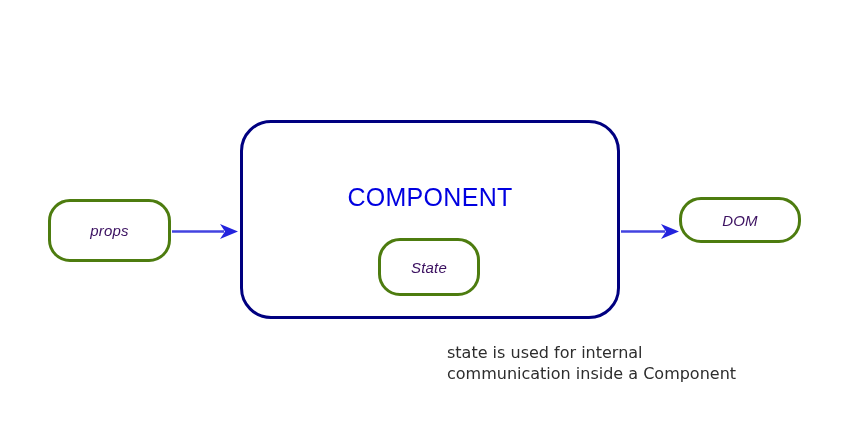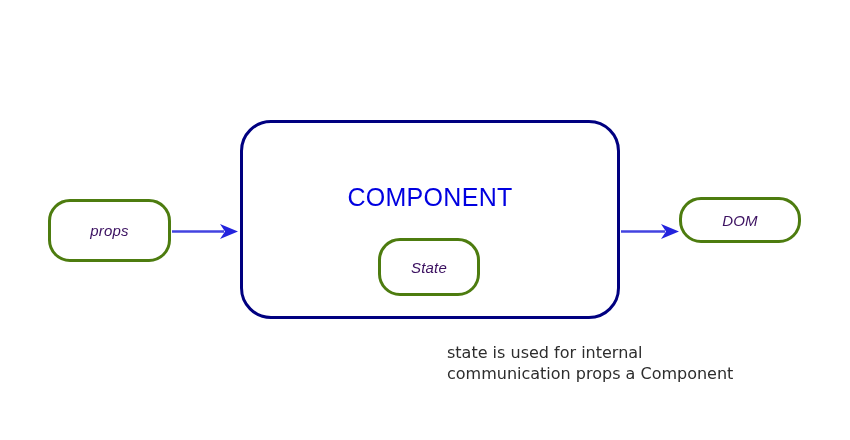--- a/index.html
+++ b/index.html
@@ -153,16 +153,16 @@
     <line x1="2" y1="10.5" x2="46" y2="10.5" stroke="#4343e0" stroke-width="2.4"></line>
     <polygon points="42,3 60,10.5 42,18 47,10.5" fill="#2323dd"></polygon>
   </svg>
 
   <div class="node node-red" id="dom-box">
     <span class="node-label">DOM</span>
   </div>
 
   <div id="caption">
     <span class="cap-line">state is used for internal</span>
-    <span class="cap-line">communication props a Component</span>
+    <span class="cap-line">communication inside a Component</span>
   </div>
 
 </div>
 
 </body></html>

